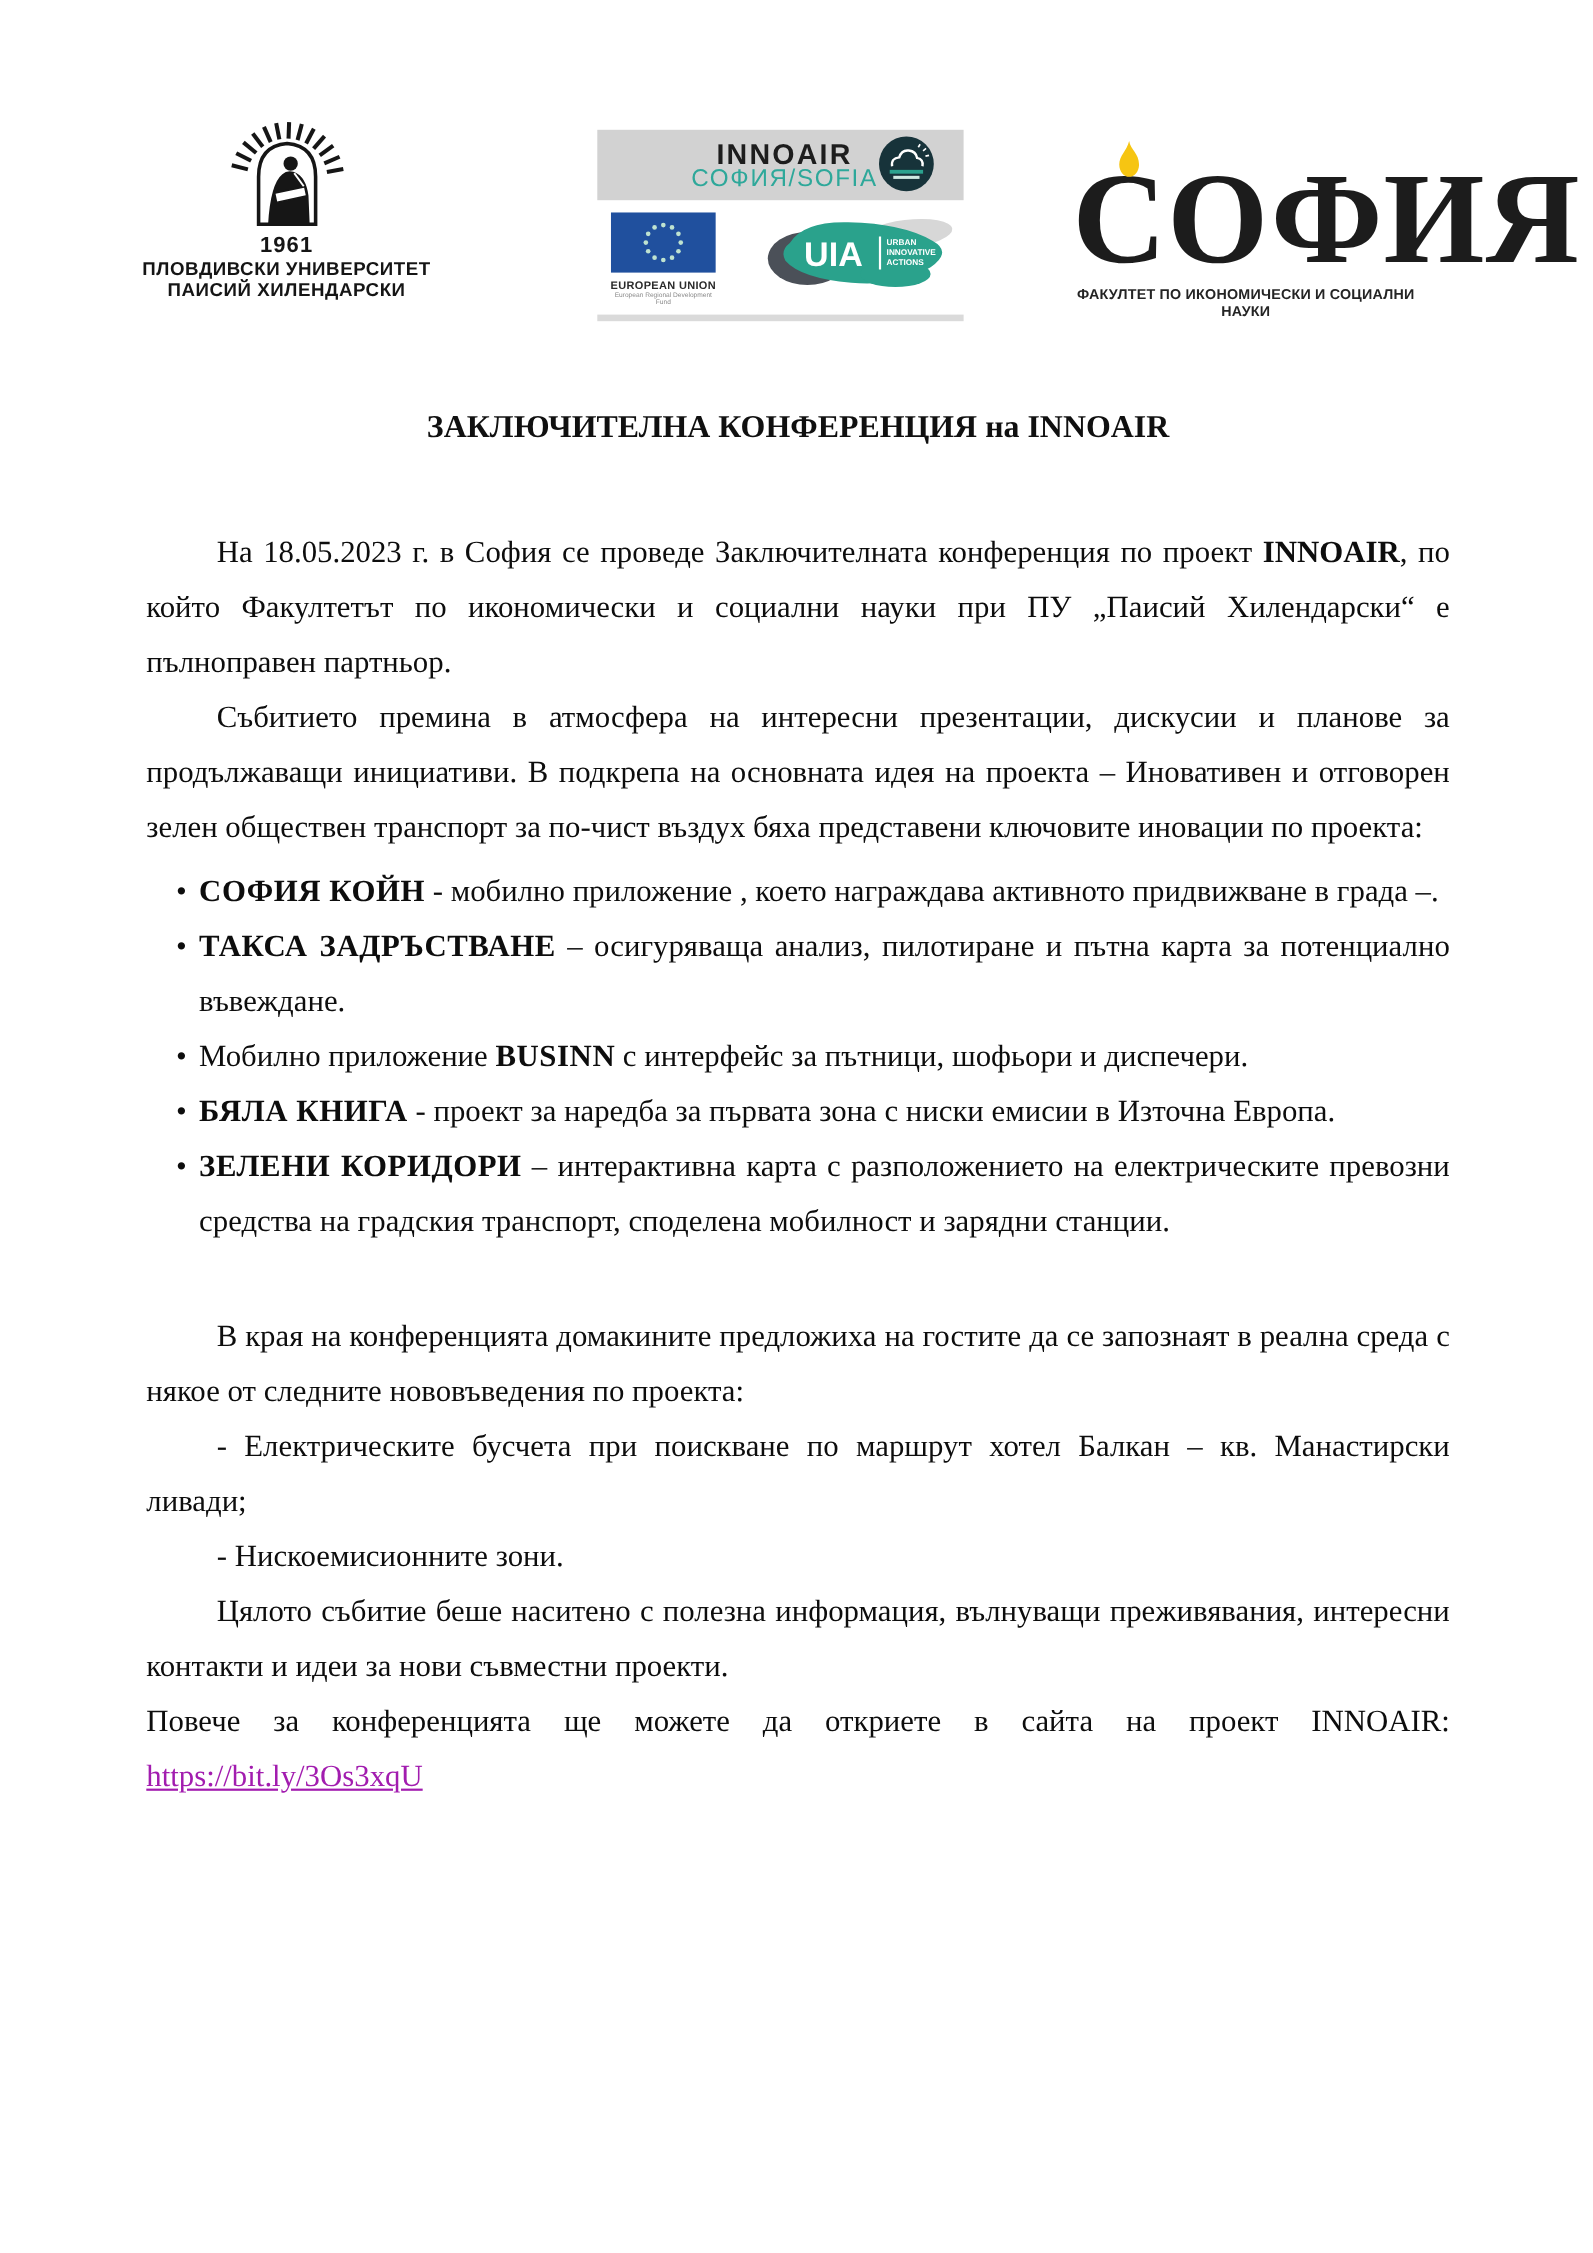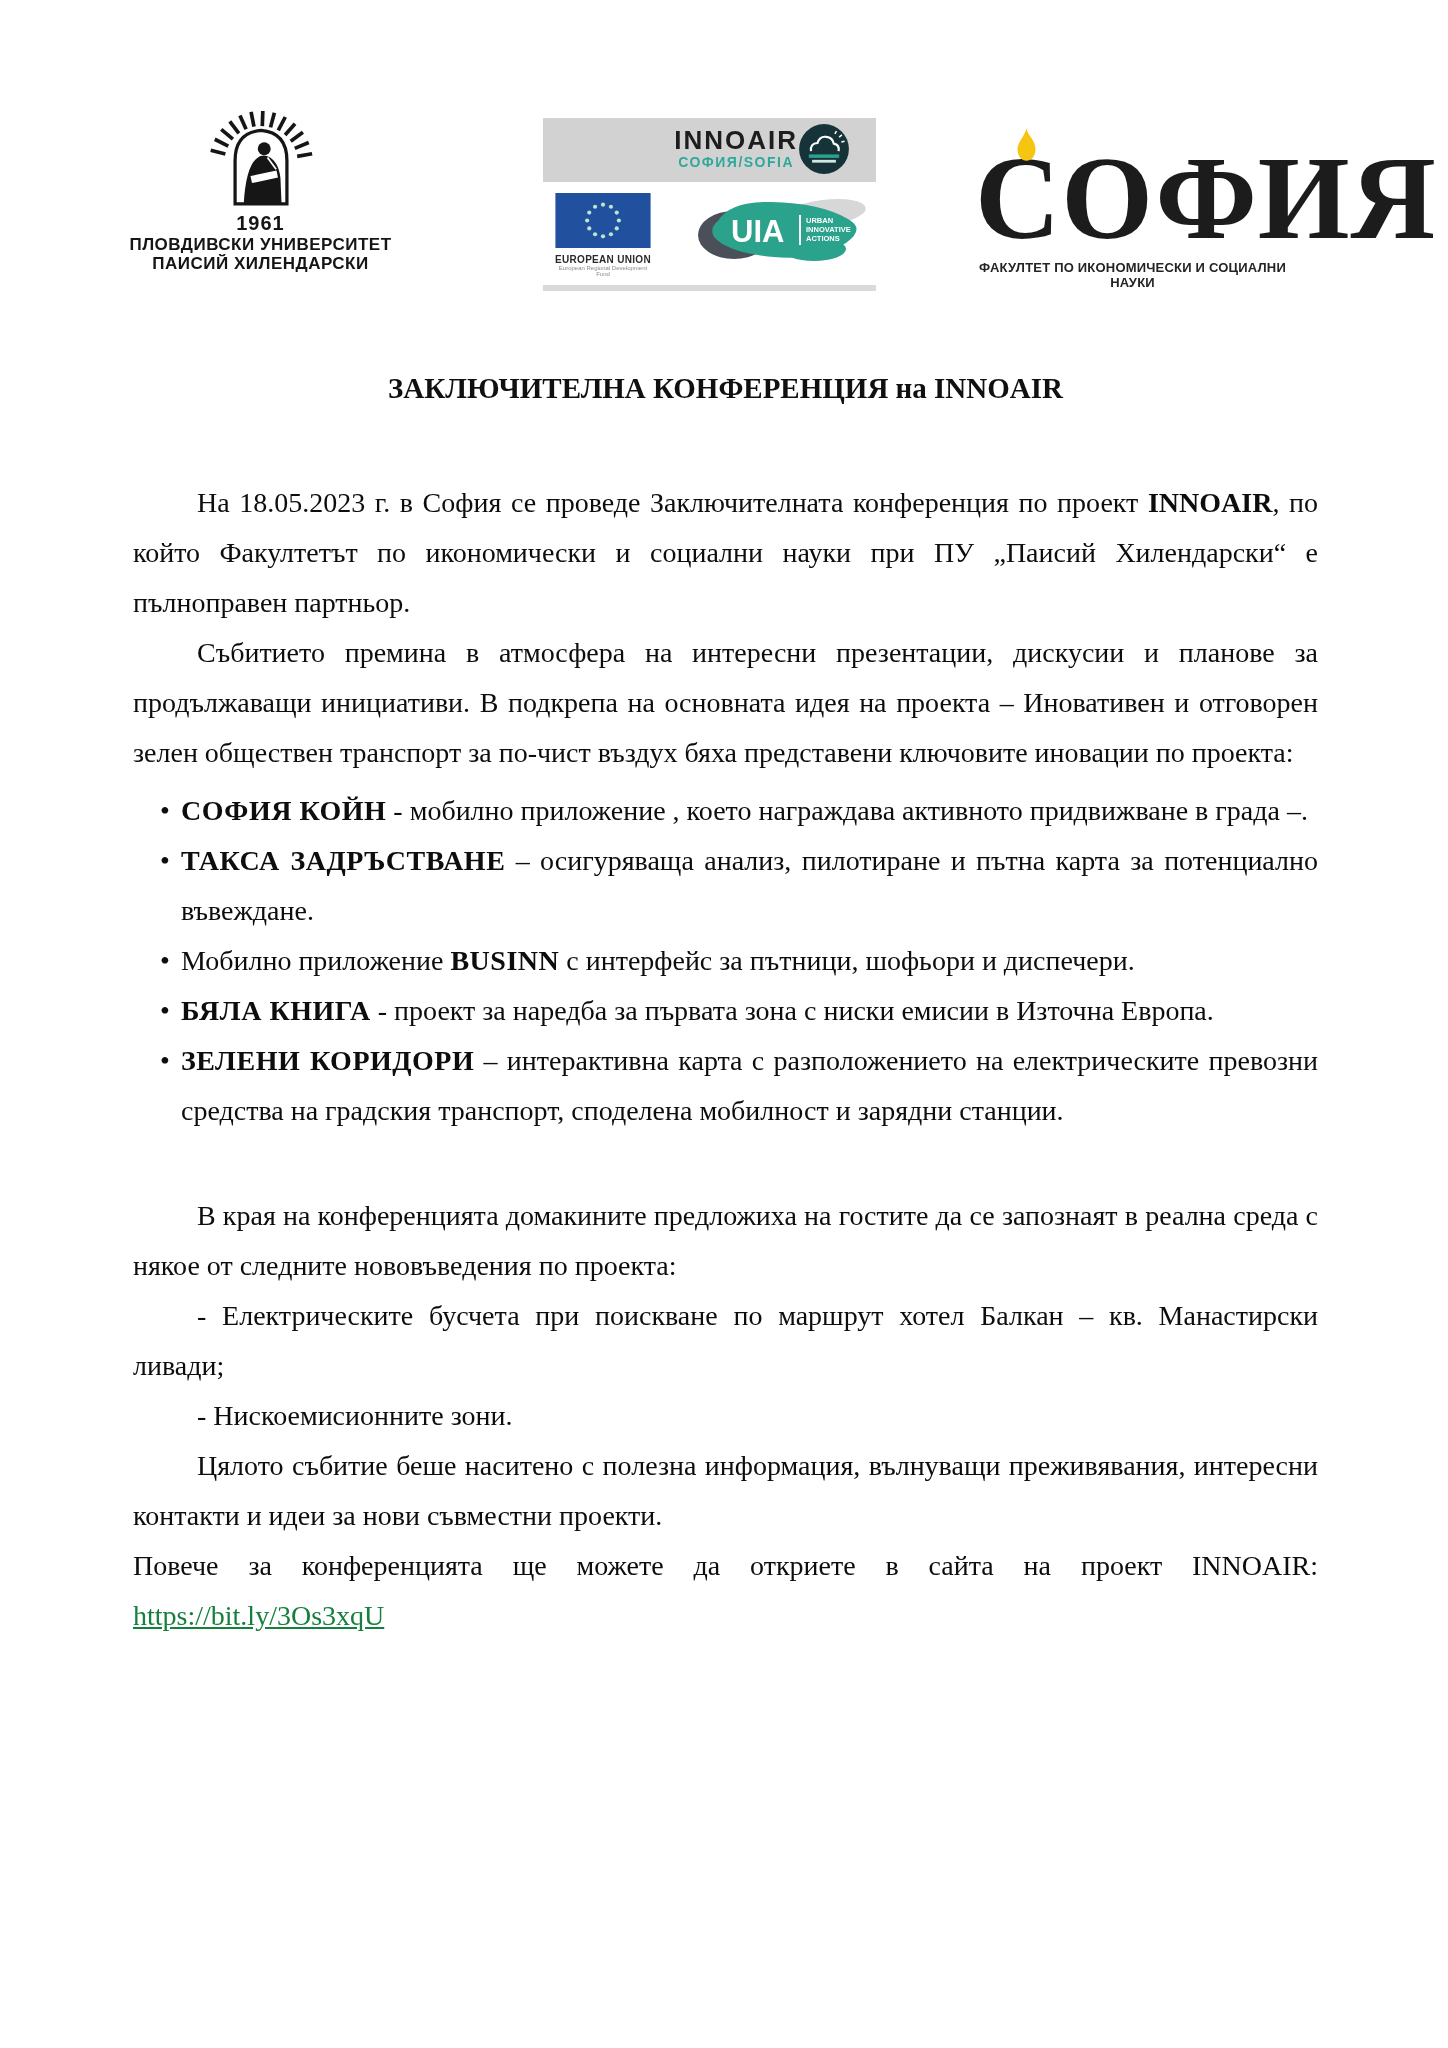--- a/index.html
+++ b/index.html
@@ -16,21 +16,21 @@
               font-family:"Liberation Sans", sans-serif; }
   .uni-logo svg.emblem { display:block; margin:0 auto; }
   .uni-year { font-weight:bold; font-size:20px; letter-spacing:1px; margin-top:-2px; color:#151515; }
   .uni-name { font-weight:bold; font-size:17px; letter-spacing:0.5px; line-height:19px; color:#151515; }
 
   .innoair-logo { position:absolute; left:543px; top:118px; width:333px; }
   .innoair-banner { background:#d2d2d2; height:64px; position:relative; }
   .innoair-text { position:absolute; right:78px; top:9px; text-align:center;
                   font-family:"Liberation Sans", sans-serif; }
   .innoair-title { font-weight:bold; font-size:26px; line-height:26px; letter-spacing:2px; color:#1d1d1d; }
-  .innoair-subtitle { font-weight:bold; font-size:14px; line-height:18px; letter-spacing:1.5px; color:#2ea89a; }
+  .innoair-subtitle { font-weight:normal; font-size:22px; line-height:18px; letter-spacing:1.5px; color:#2ea89a; }
   .cloud-badge { position:absolute; right:26px; top:5px; }
   .logo-row { display:flex; justify-content:space-between; align-items:flex-start;
               padding:11px 8px 0 10px; }
   .eu-block { width:100px; text-align:center; font-family:"Liberation Sans", sans-serif; }
   .eu-label { font-weight:bold; font-size:10px; letter-spacing:0.3px; color:#2b2b2b; margin-top:2px; }
   .eu-sublabel { font-size:6px; color:#8a8a8a; }
   .innoair-divider { margin-top:8px; height:6px; background:#dadada; }
 
   .fisn-logo { position:absolute; left:975px; top:118px; width:315px; text-align:center;
                font-family:"Liberation Sans", sans-serif; }
@@ -45,21 +45,21 @@
   p, .bullet { margin:0; font-size:28px; line-height:50px; text-align:justify; color:#0d0d0d; }
   p.first { margin-top:72px; }
   .indent { text-indent:64px; }
   .list { margin-top:8px; }
   .bullet { position:relative; padding-left:48px; }
   .bullet .marker { position:absolute; left:27px; top:0; font-size:28px; }
   .bullet b { letter-spacing:0.5px; }
   p.gap { margin-top:55px; }
   p.stretch { text-align-last:justify; }
   .link-line { text-align:left; }
-  .link-line a { color:#15803d; text-decoration:underline; }
+  .link-line a { color:#a21caf; text-decoration:underline; }
 </style>
 </head>
 <body>
 
 <div class="page">
 
   <div class="uni-logo">
     <svg class="emblem" width="108" height="124" viewBox="0 0 100 104">
       <g stroke="#161616" stroke-width="3.4">
         <line x1="83.5" y1="56.1" x2="97.3" y2="53.6"></line>

